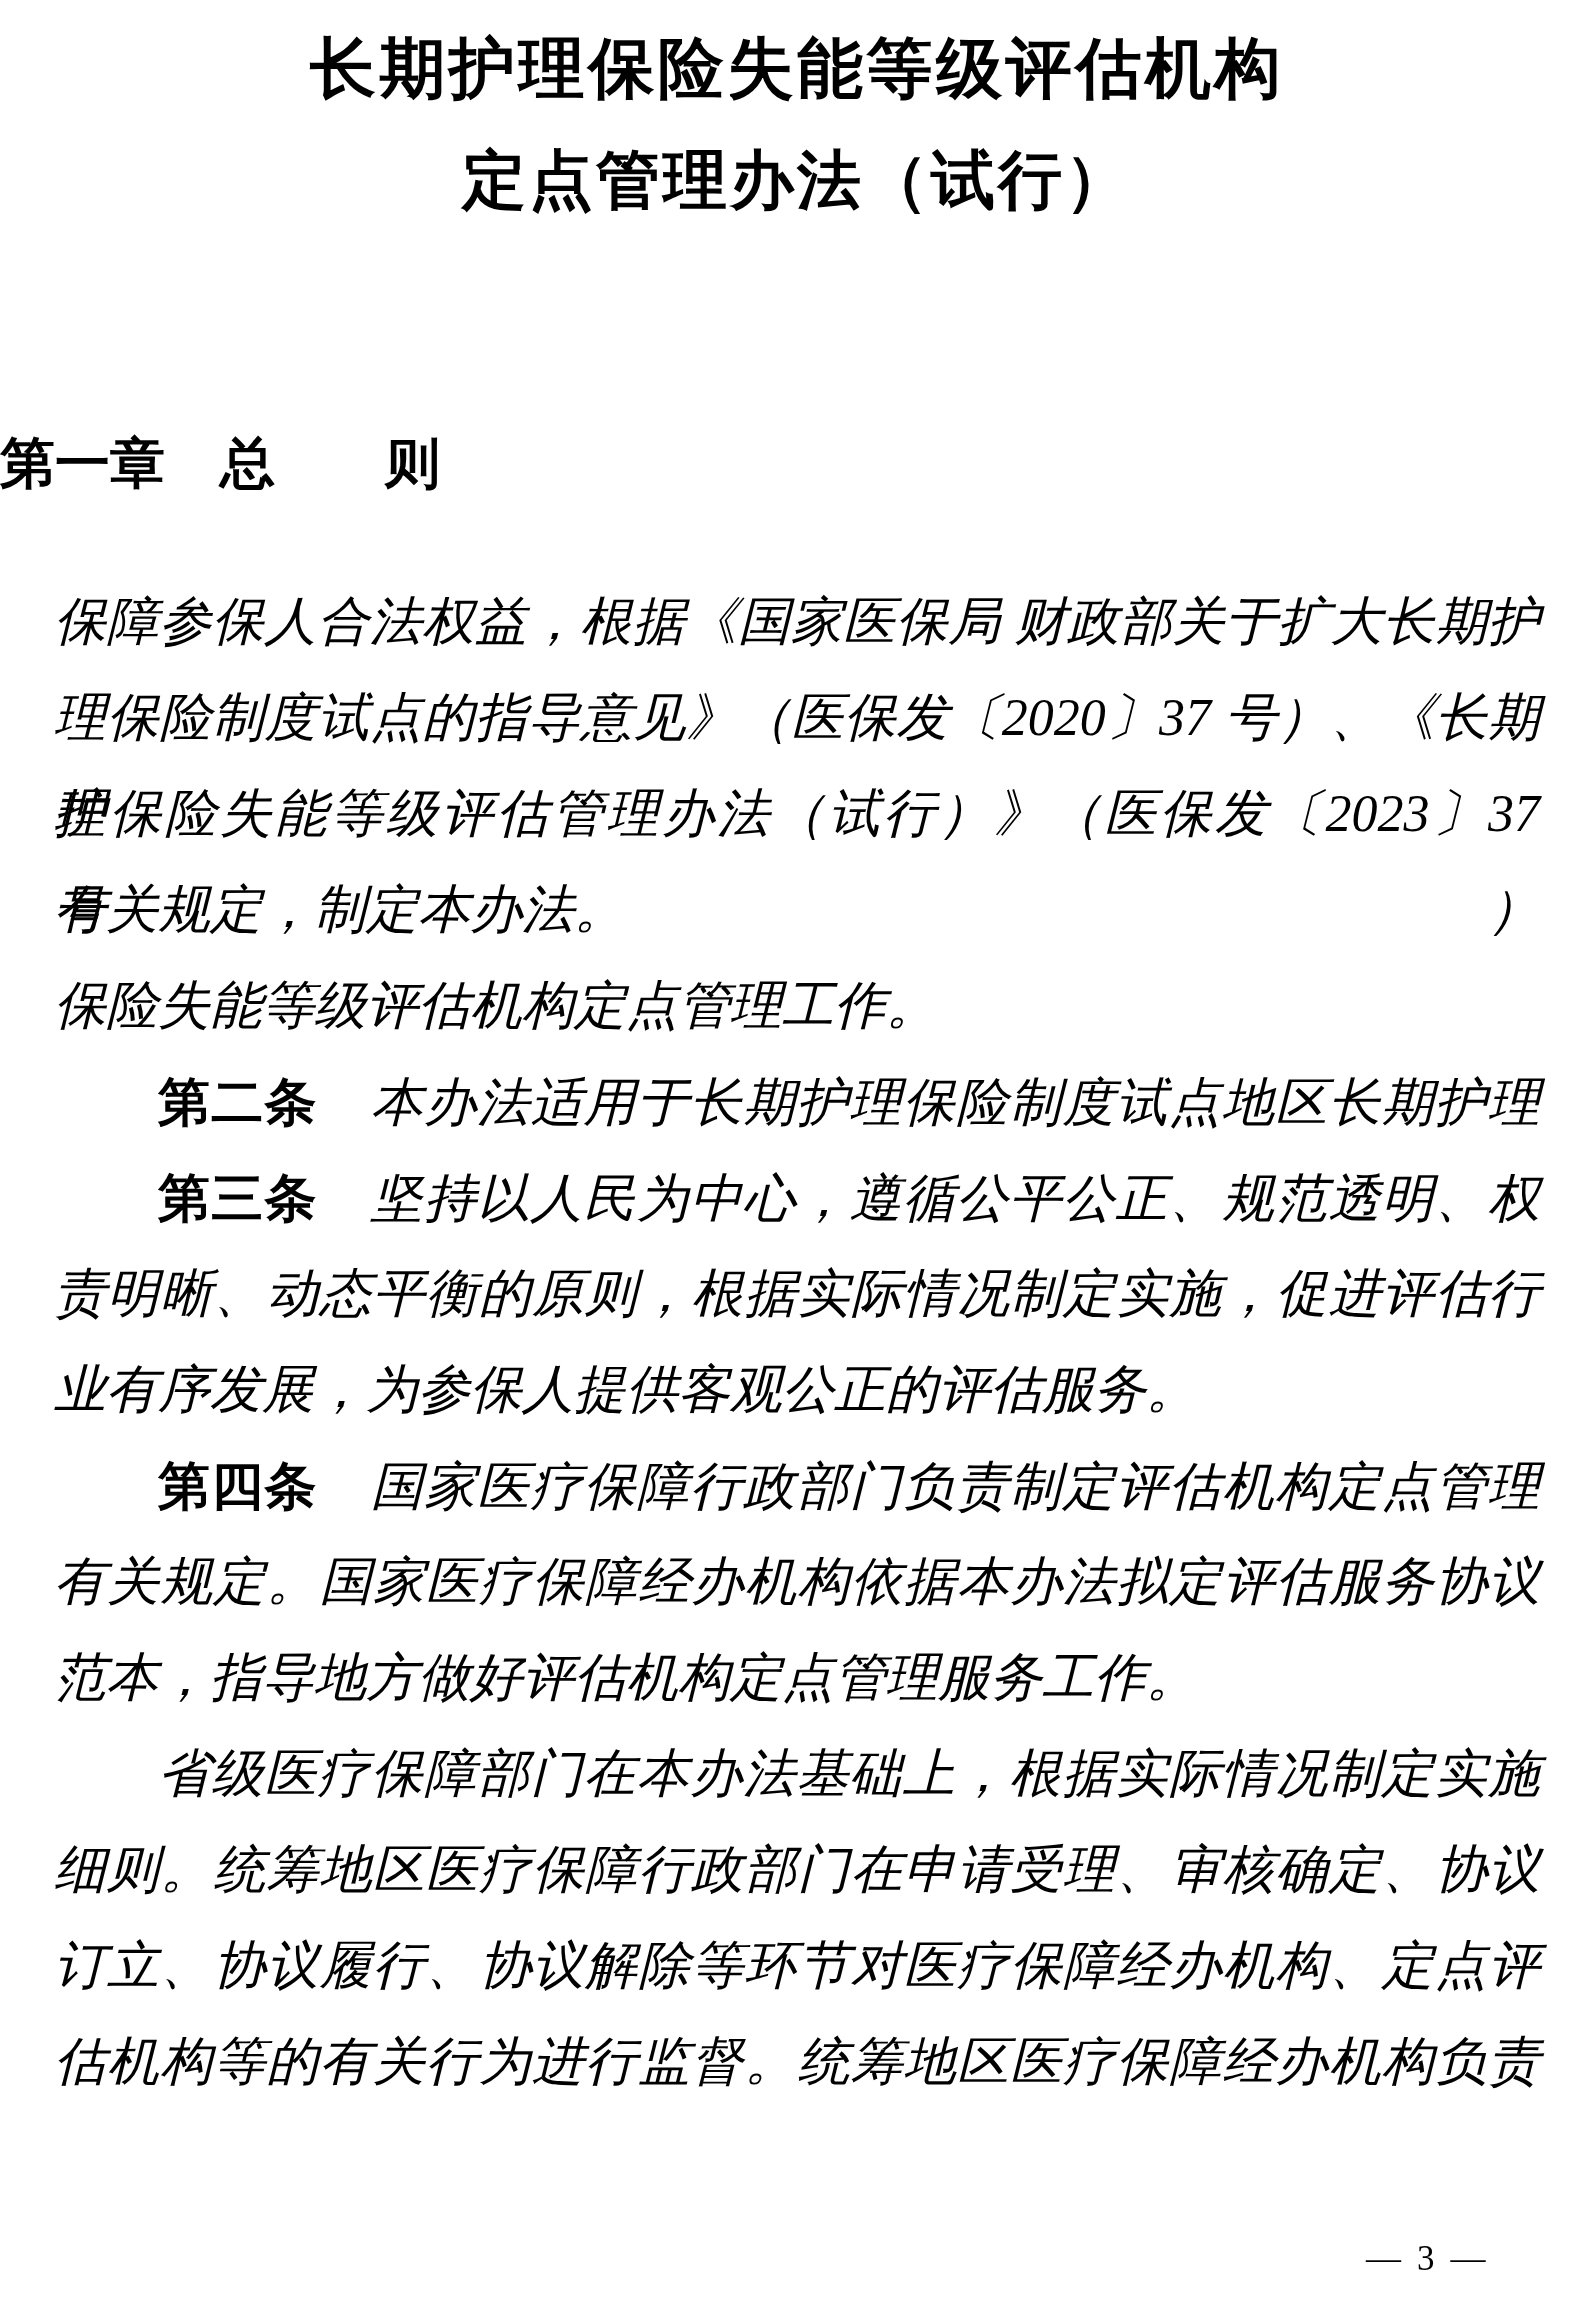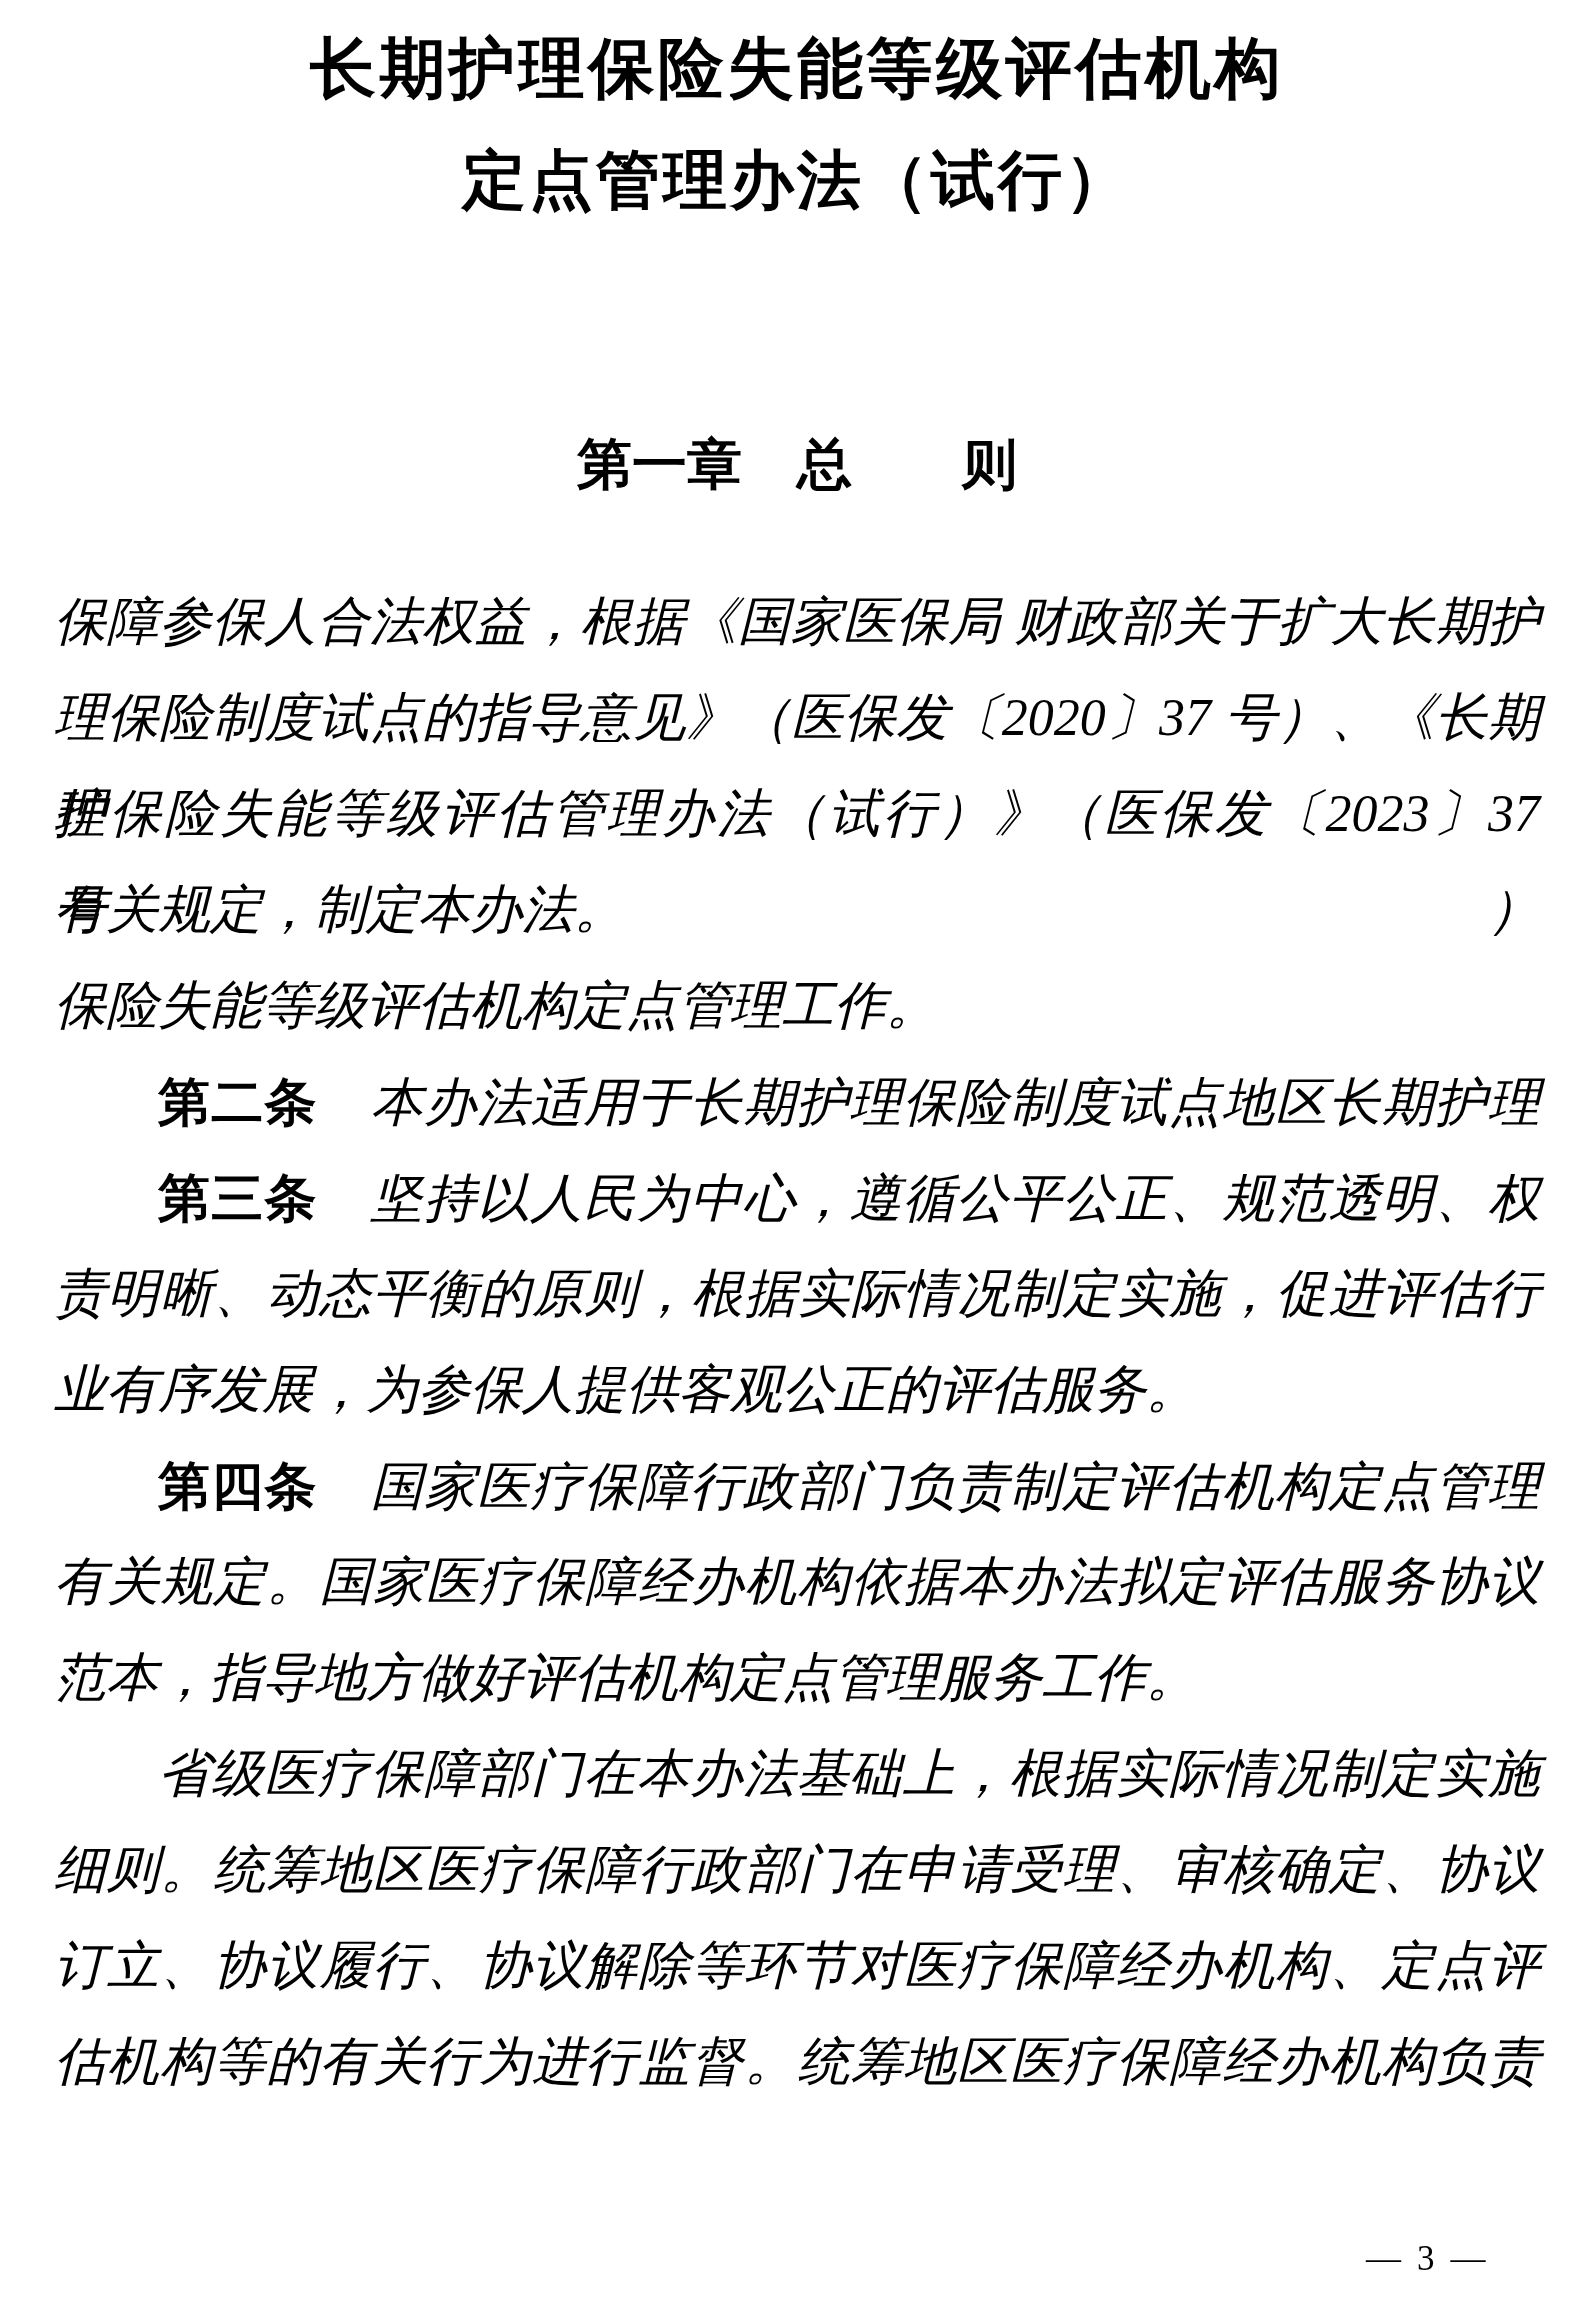--- a/index.html
+++ b/index.html
@@ -25,22 +25,22 @@
   }
   .title-line1 { top: 18px; height: 102px; line-height: 102px; }
   .title-line2 { top: 130px; height: 102px; line-height: 102px; font-size: 64px; letter-spacing: 3px; }
   .chapter-heading {
     position: absolute;
     left: 0;
     top: 416px;
     width: 1594px;
     height: 96px;
     line-height: 96px;
-    text-align: center;
-    font-family: Liberation Sans, sans-serif;
+    text-align: left;
+    font-family: Liberation Serif, serif;
     font-weight: bold;
     font-size: 55px;
     white-space: nowrap;
   }
   .body-text {
     position: absolute;
     left: 54px;
     top: 574px;
     width: 1486px;
   }

